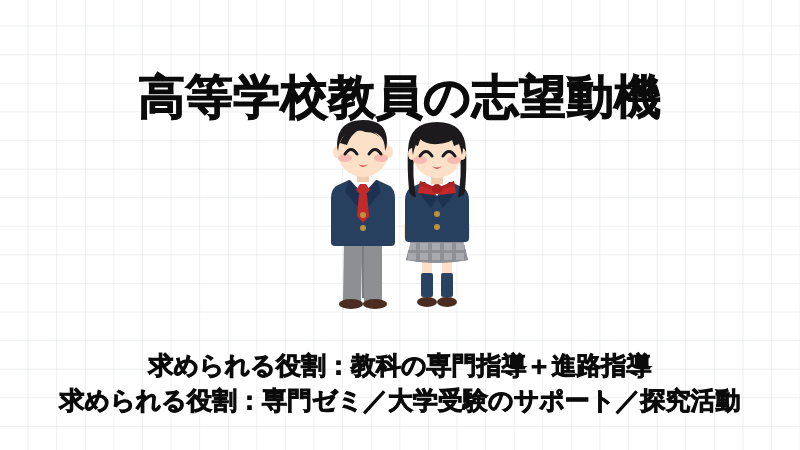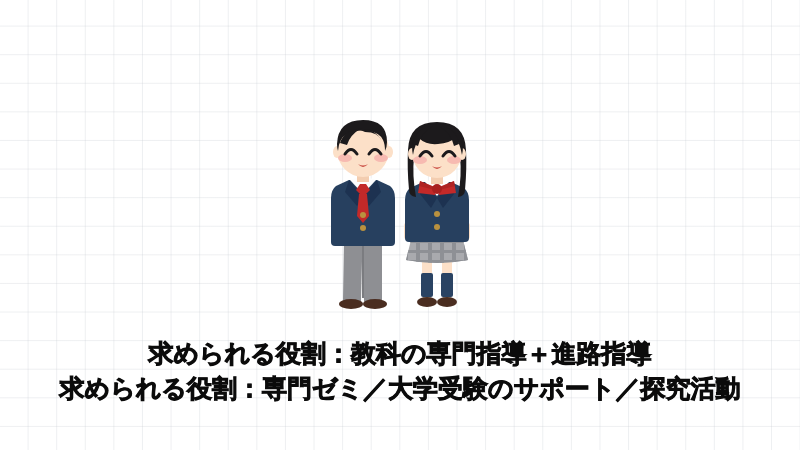--- a/index.html
+++ b/index.html
@@ -55,39 +55,40 @@
     left: 318px;
     top: 114px;
     width: 170px;
     height: 198px;
   }
 
   #caption {
     position: absolute;
     left: 0;
     right: 0;
-    top: 336px;
+    top: 348px;
     text-align: center;
     color: #0b0b0b;
   }
   .caption-line {
     font-size: 25px;
     line-height: 35px;
     font-weight: 700;
     white-space: nowrap;
     -webkit-text-stroke: 0.9px #0b0b0b;
   }
 </style>
 </head>
 <body>
 
 <div id="slide">
 
   <div id="grid-overlay"></div>
 
+  <h1 id="title">高等学校教員の志望動機</h1>
 
   <div id="illustration">
     <svg viewBox="0 0 170 198" width="170" height="198" xmlns="http://www.w3.org/2000/svg">
 
       <g>
 
         <path d="M26 124 h38 v62 q0 3 -3 3 h-13 q-2 0 -2 -2 l-1 -40 h-1 l-1 40 q0 2 -2 2 h-13 q-3 0 -3 -3 z" fill="#8e8f93"></path>
         <rect x="44" y="124" width="2" height="60" fill="#7b7c80"></rect>
 
         <ellipse cx="33" cy="190" rx="12" ry="5" fill="#4a2d20"></ellipse>

